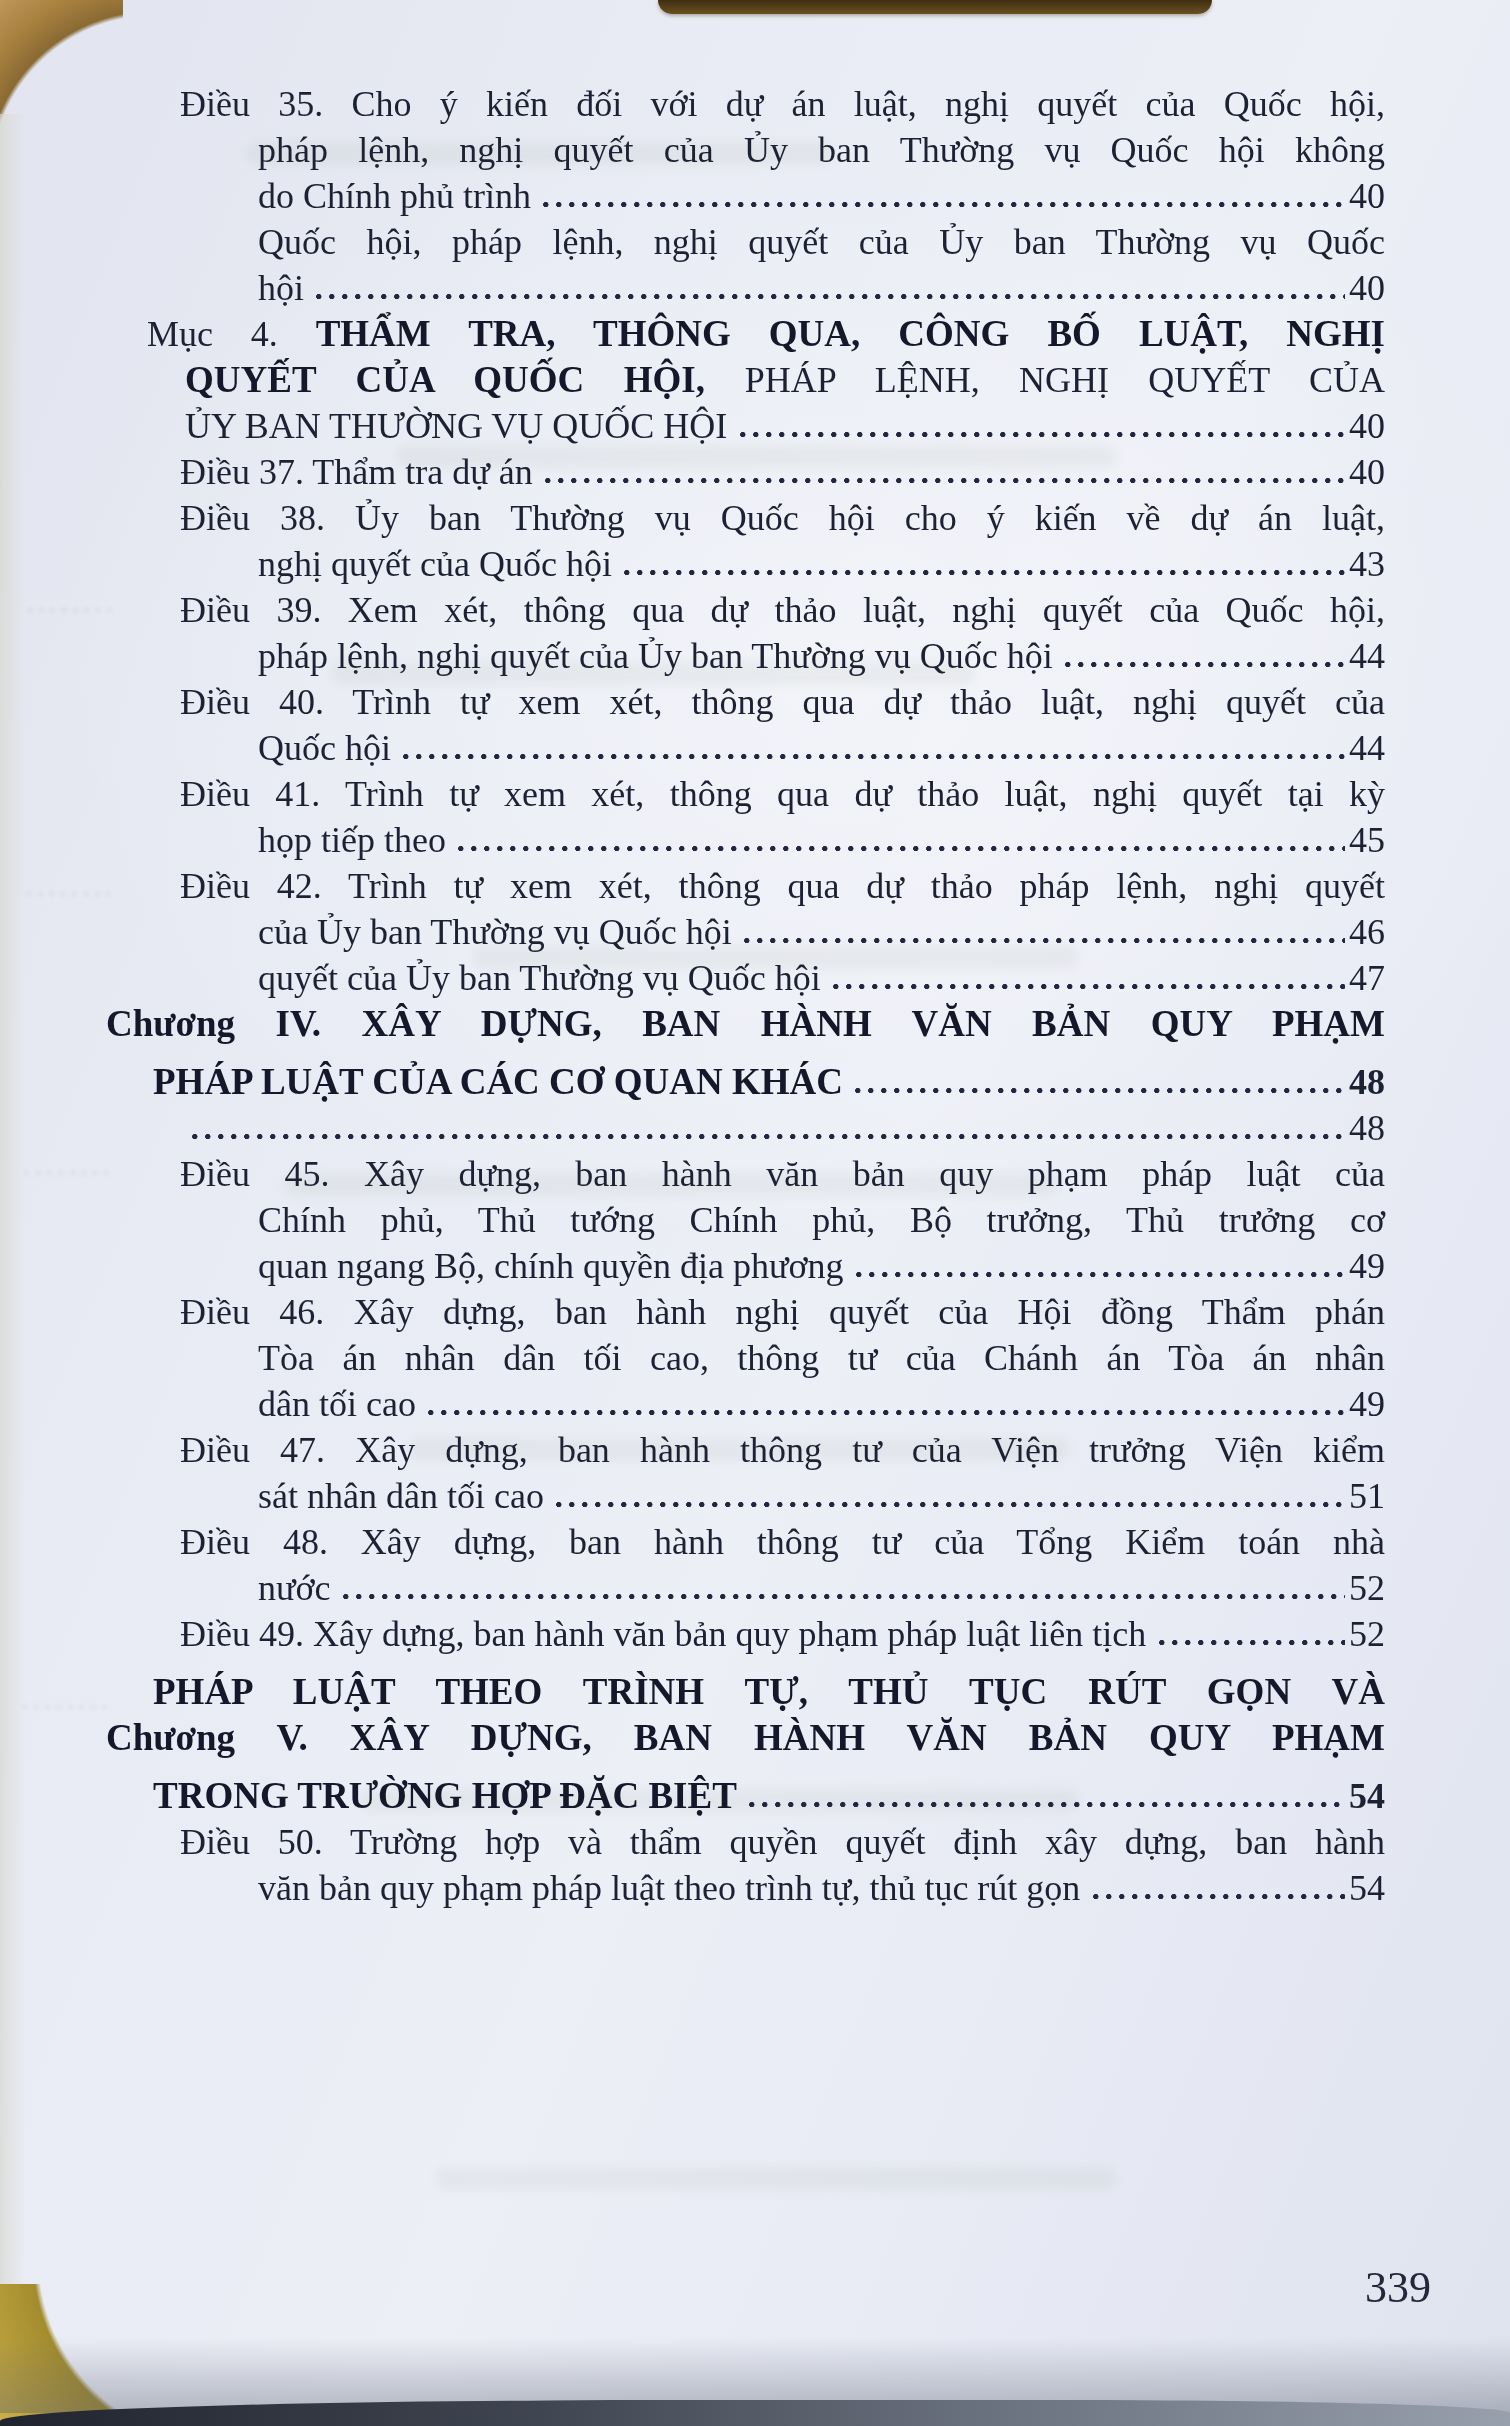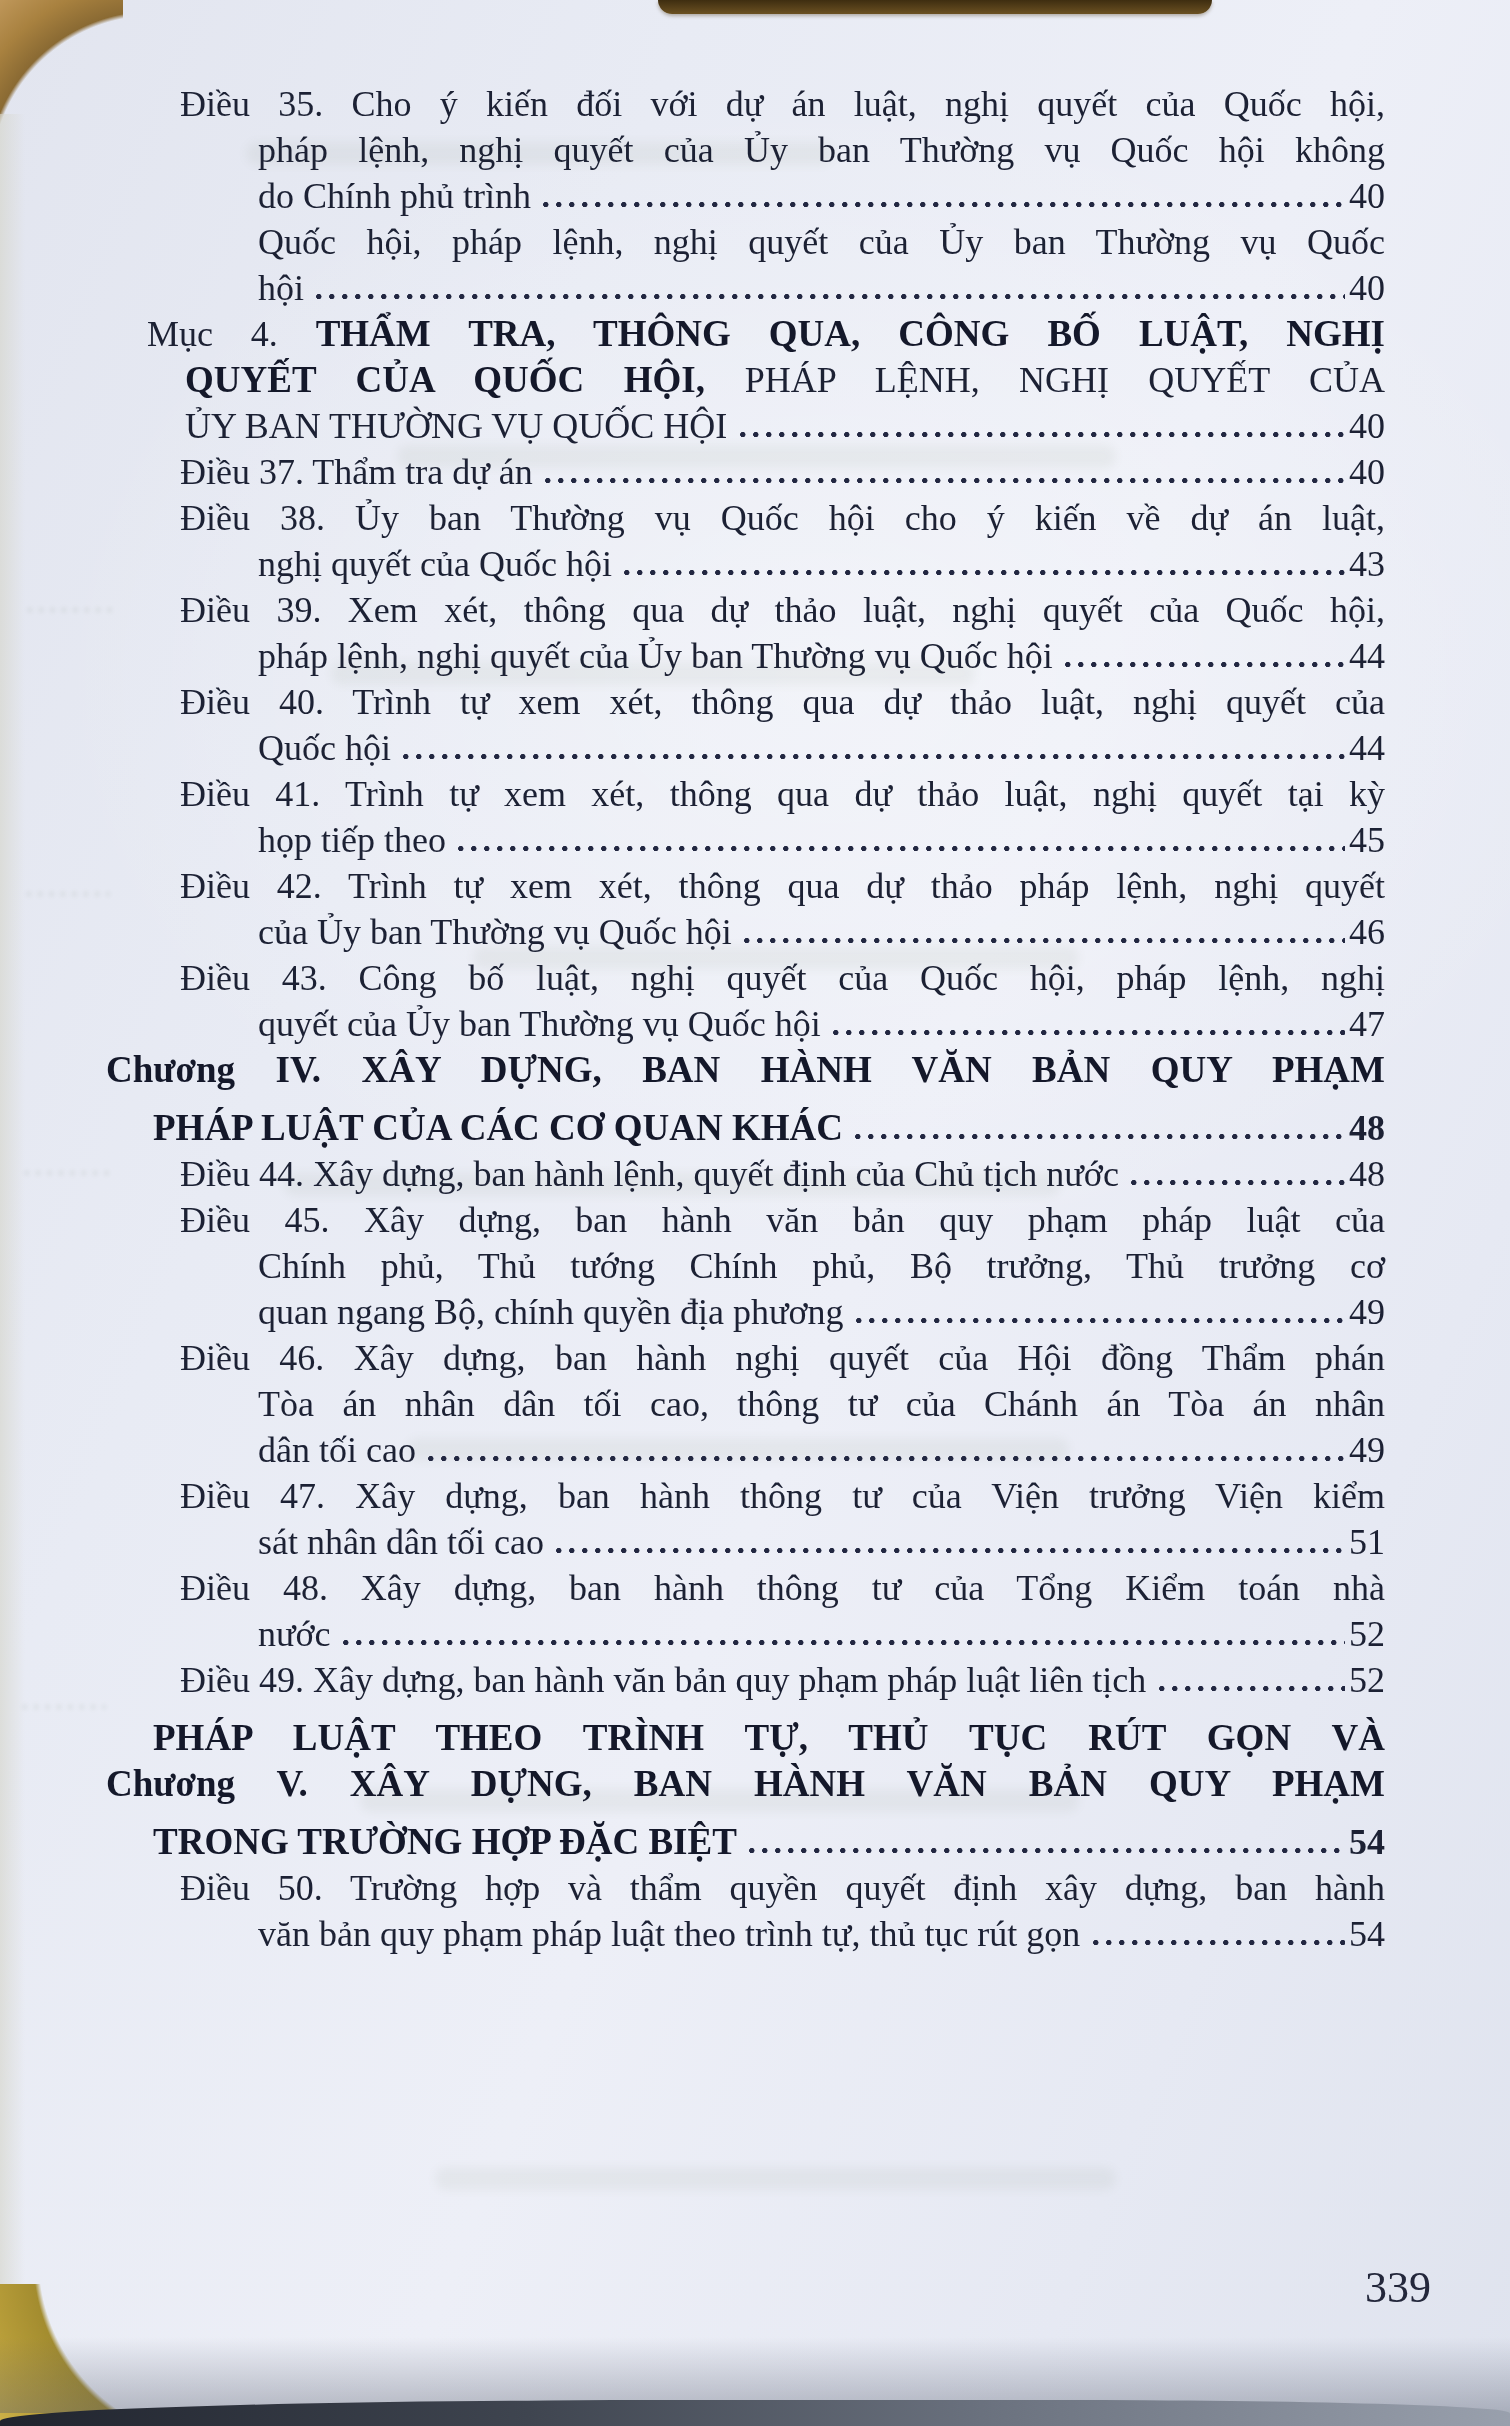--- a/index.html
+++ b/index.html
@@ -143,38 +143,36 @@
     </div>
     <div class="entry dieu">
       <div class="line first j"><span class="wtext"><span>Điều 42. Trình tự xem xét, thông qua dự thảo pháp lệnh, nghị quyết</span></span></div>
       <div class="line cont final">
         <span class="ftext"><span>của Ủy ban Thường vụ Quốc hội</span></span>
         <span class="dots"></span>
         <span class="pg">46</span>
       </div>
     </div>
     <div class="entry dieu">
-      <div class="line first j"><span class="wtext"><span>Điều 43. Công bố luật, nghị quyết của Quốc hội, pháp lệnh, nghị</span></span></div>
       <div class="line cont final">
         <span class="ftext"><span>quyết của Ủy ban Thường vụ Quốc hội</span></span>
         <span class="dots"></span>
         <span class="pg">47</span>
       </div>
     </div>
     <div class="entry chuong">
       <div class="line first j"><span class="wtext"><span class="b">Chương IV. XÂY DỰNG, BAN HÀNH VĂN BẢN QUY PHẠM</span></span></div>
       <div class="line cont final">
         <span class="ftext"><span class="b">PHÁP LUẬT CỦA CÁC CƠ QUAN KHÁC</span></span>
         <span class="dots"></span>
         <span class="pg">48</span>
       </div>
     </div>
     <div class="entry dieu">
       <div class="line first final">
-        <span class="ftext"><span>Điều 44. Xây dựng, ban hành lệnh, quyết định của Chủ tịch nước</span></span>
         <span class="dots"></span>
         <span class="pg">48</span>
       </div>
     </div>
     <div class="entry dieu">
       <div class="line first j"><span class="wtext"><span>Điều 45. Xây dựng, ban hành văn bản quy phạm pháp luật của</span></span></div>
       <div class="line cont j"><span class="wtext"><span>Chính phủ, Thủ tướng Chính phủ, Bộ trưởng, Thủ trưởng cơ</span></span></div>
       <div class="line cont final">
         <span class="ftext"><span>quan ngang Bộ, chính quyền địa phương</span></span>
         <span class="dots"></span>

